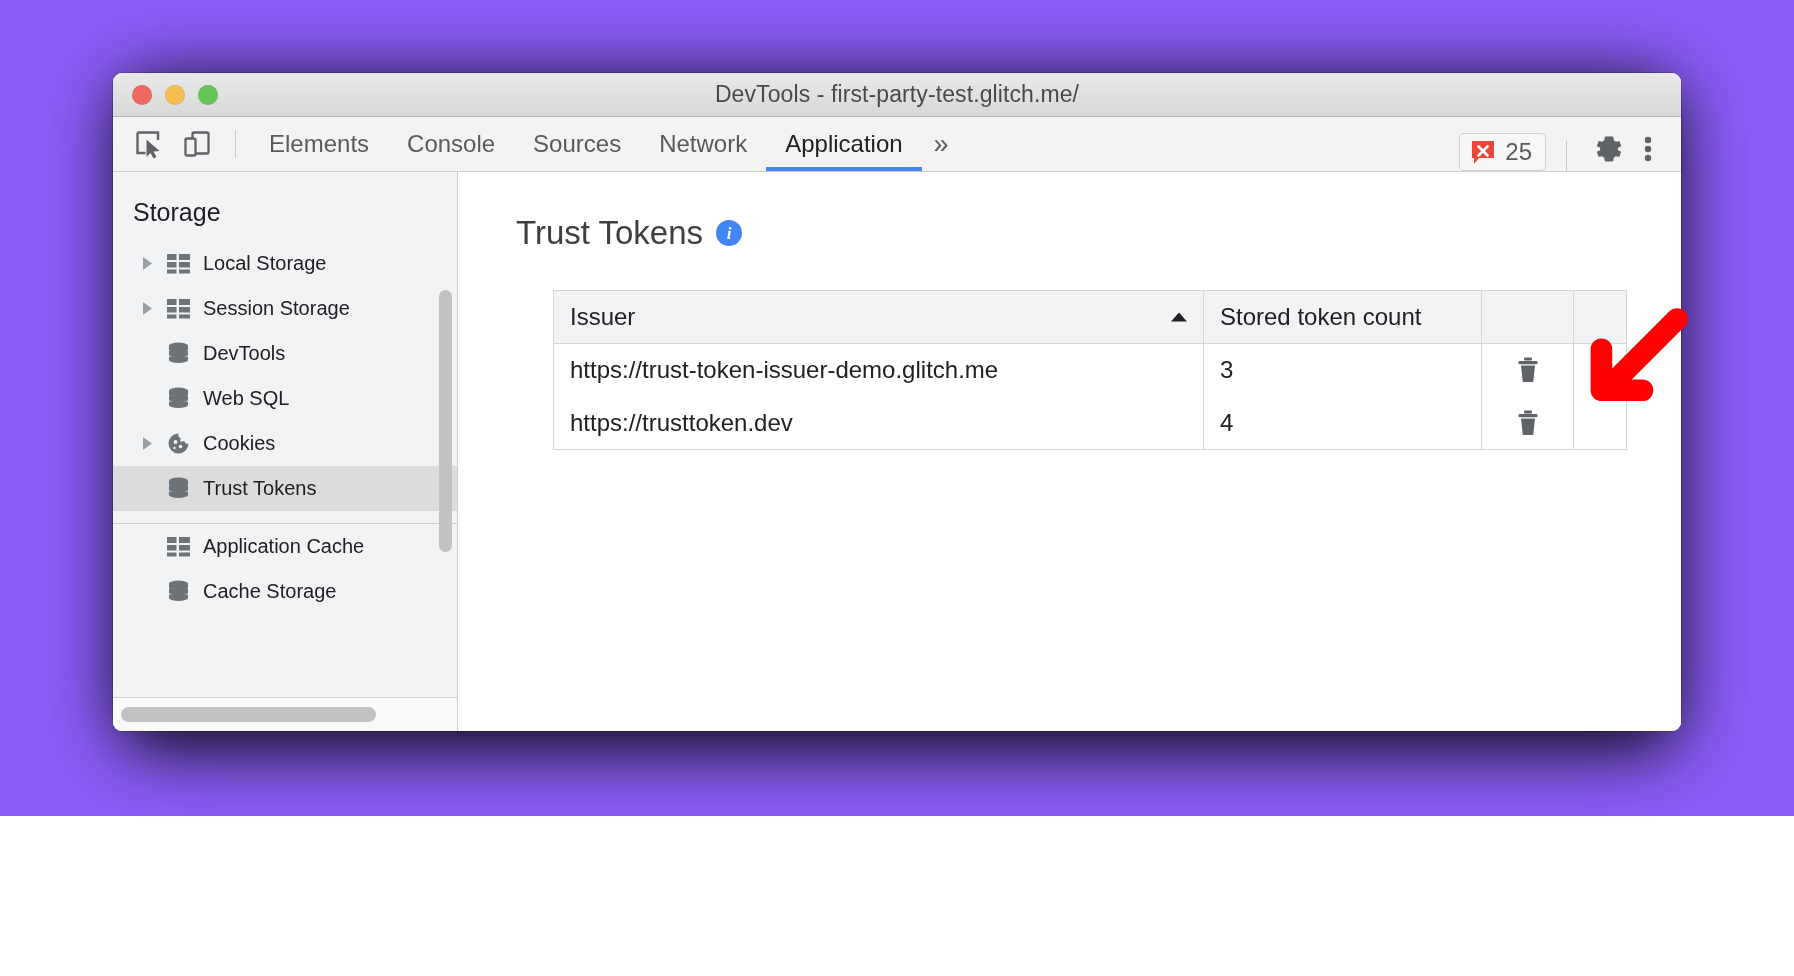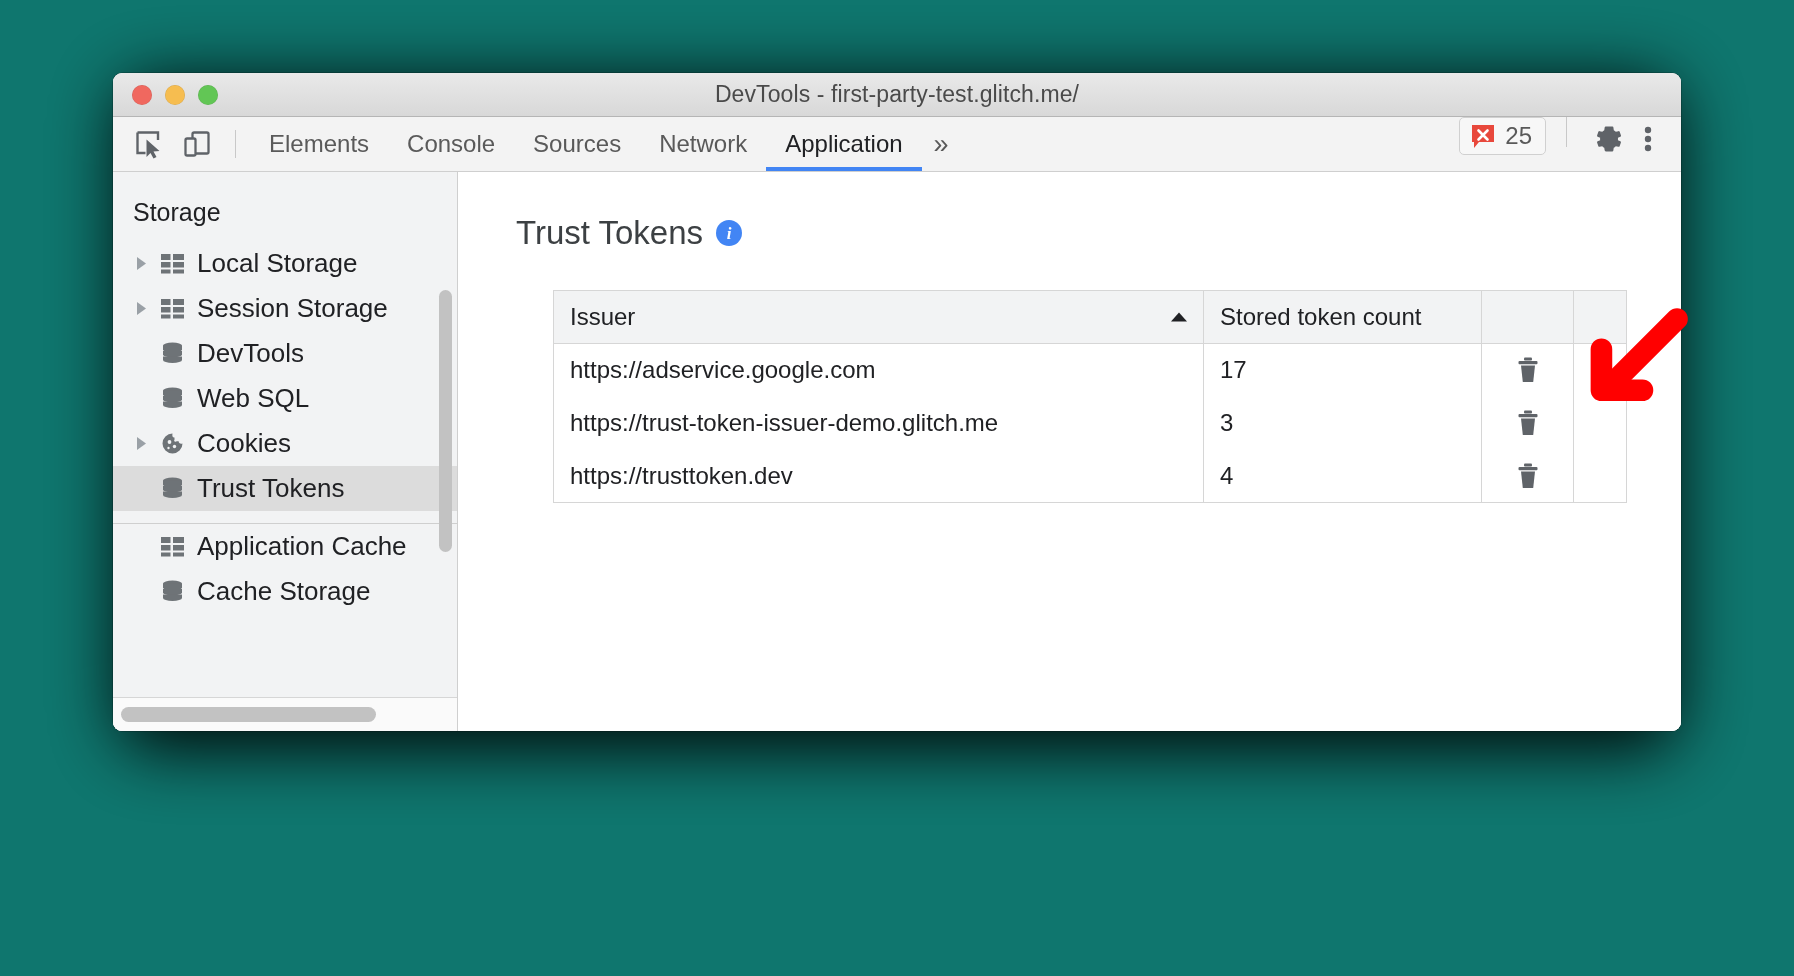--- a/index.html
+++ b/index.html
@@ -10,22 +10,22 @@
     height: 976px;
     background: #ffffff;
     font-family: "Liberation Sans", sans-serif;
     overflow: hidden;
   }
 
   
   #stage {
     position: relative;
     width: 1794px;
-    height: 976px;
-    background: #0f766e;
+    height: 816px;
+    background: #8b5cf6;
   }
 
   #shadow-blob {
     position: absolute;
     left: 118px;
     top: 80px;
     width: 1560px;
     height: 670px;
     border-radius: 34px;
     background: #000000;
@@ -135,21 +135,21 @@
     padding: 0 16px 0 12px;
     font-size: 27px;
     color: #5a5a5a;
     letter-spacing: -2px;
     cursor: default;
   }
 
   #toolbar-right {
     margin-left: auto;
     display: flex;
-    align-items: flex-start;
+    align-items: flex-end;
     padding-right: 16px;
   }
 
   #error-badge {
     display: flex;
     align-items: center;
     gap: 9px;
     height: 38px;
     padding: 0 13px 0 10px;
     border: 1px solid #d0d0d0;
@@ -205,22 +205,22 @@
   .tree-section-title {
     font-size: 25px;
     color: #202124;
     padding: 14px 0 14px 20px;
   }
 
   .tree-item {
     display: flex;
     align-items: center;
     height: 45px;
-    padding-left: 22px;
-    font-size: 26px;
+    padding-left: 28px;
+    font-size: 20px;
     color: #202124;
     cursor: default;
     white-space: nowrap;
   }
   .tree-item.selected { background: #dcdcdc; }
 
   .twisty {
     width: 22px;
     flex: 0 0 22px;
     display: flex;
@@ -614,34 +614,20 @@
                 <span class="sort-arrow"></span>
               </th>
               <th class="col-count">
                 <span>Stored token count</span>
               </th>
               <th class="col-del"></th>
               <th class="col-pad"></th>
             </tr>
           </thead>
           <tbody>
-            <tr>
-              <td class="col-issuer">https://adservice.google.com</td>
-              <td class="col-count">17</td>
-              <td class="col-del">
-                <span class="trash-btn">
-                  <svg width="22" height="26" viewBox="0 0 22 26" aria-hidden="true">
-                    <rect x="7" y="0.5" width="8" height="3" rx="1" fill="#5f6368"></rect>
-                    <rect x="1.5" y="4" width="19" height="3.2" rx="1" fill="#5f6368"></rect>
-                    <path d="M4 8.5 H18 L16.2 25 H5.8 Z" fill="#5f6368"></path>
-                  </svg>
-                </span>
-              </td>
-              <td class="col-pad"></td>
-            </tr>
             <tr>
               <td class="col-issuer">https://trust-token-issuer-demo.glitch.me</td>
               <td class="col-count">3</td>
               <td class="col-del">
                 <span class="trash-btn">
                   <svg width="22" height="26" viewBox="0 0 22 26" aria-hidden="true">
                     <rect x="7" y="0.5" width="8" height="3" rx="1" fill="#5f6368"></rect>
                     <rect x="1.5" y="4" width="19" height="3.2" rx="1" fill="#5f6368"></rect>
                     <path d="M4 8.5 H18 L16.2 25 H5.8 Z" fill="#5f6368"></path>
                   </svg>

